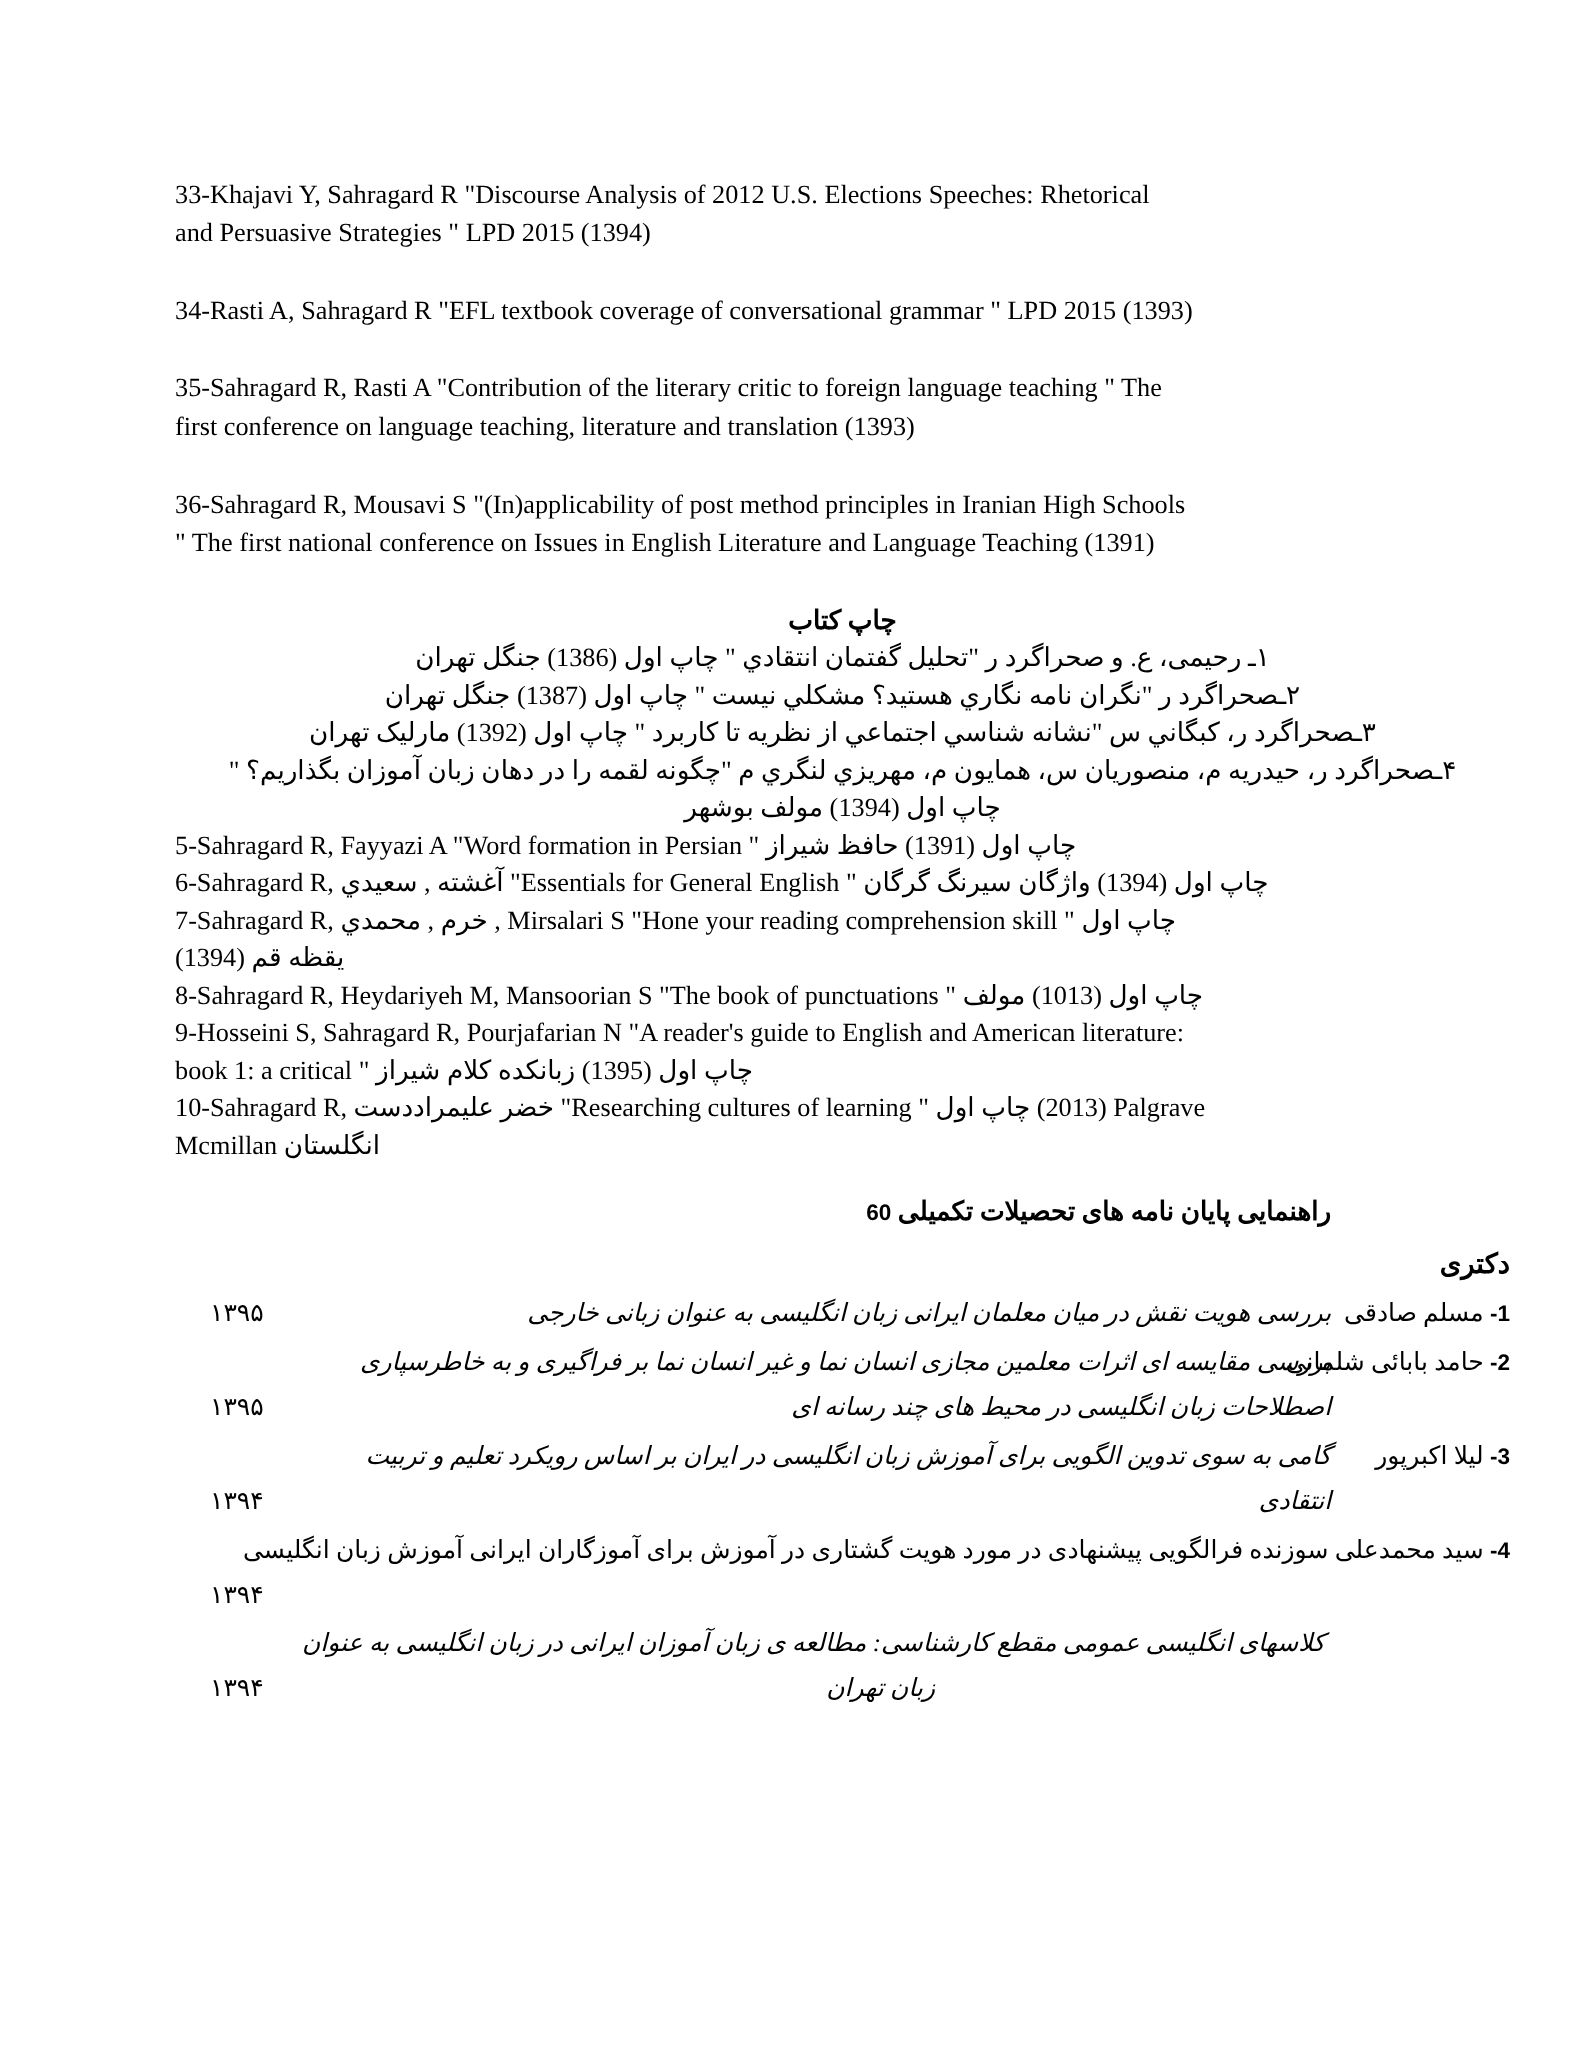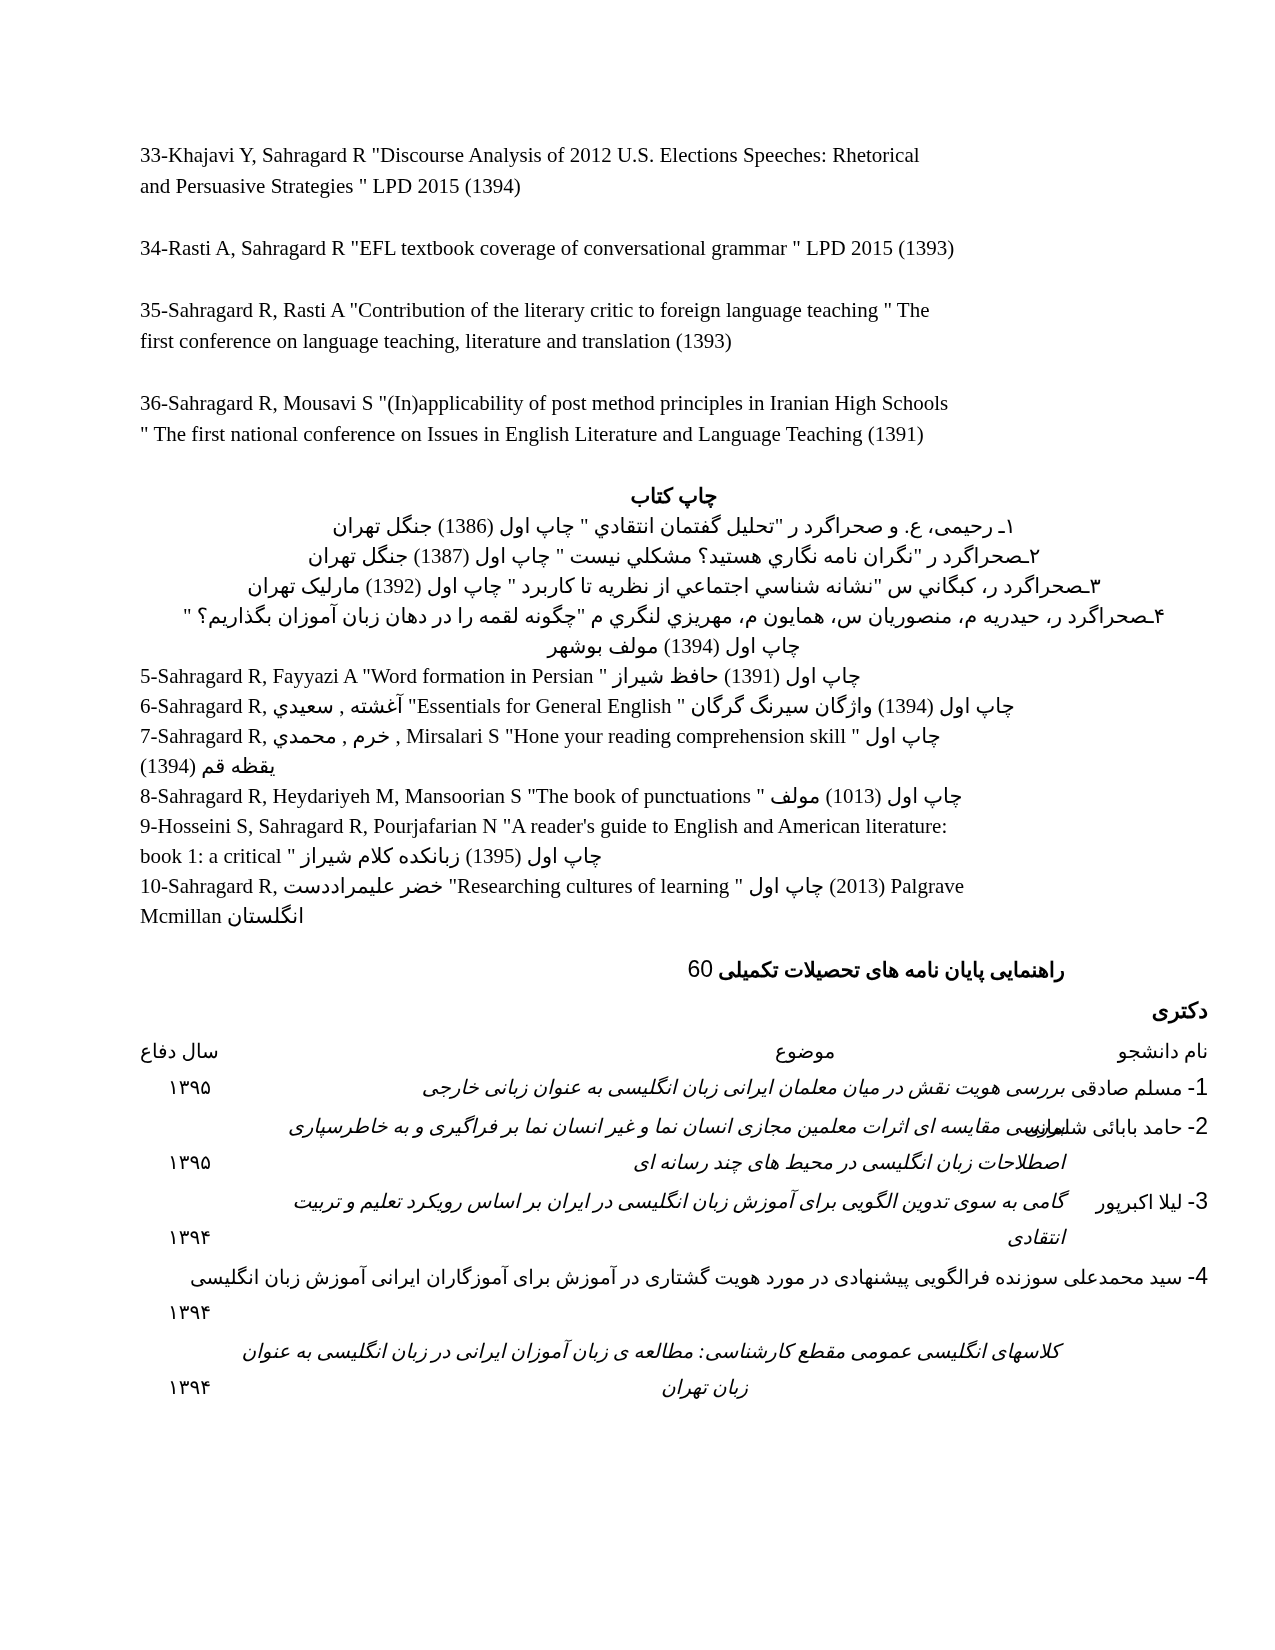--- a/index.html
+++ b/index.html
@@ -24,21 +24,21 @@
   .phd-sub{direction:rtl;text-align:right;font-weight:bold;font-size:22px;
            line-height:36px;height:36px;margin-bottom:4px;}
   .tline{position:relative;height:36px;line-height:36px;font-size:20px;}
   .trow{margin-bottom:3px;}
   .t-name{position:absolute;right:0;top:0;direction:rtl;white-space:nowrap;}
   .t-name-full{position:absolute;right:0;top:0;direction:rtl;white-space:nowrap;}
   .t-subj{position:absolute;top:0;direction:rtl;white-space:nowrap;font-style:italic;}
   .t-year{position:absolute;left:28px;top:0;direction:rtl;white-space:nowrap;text-align:center;}
   .t-col-left{position:absolute;left:0;top:0;direction:rtl;white-space:nowrap;}
   .t-col-mid{position:absolute;left:635px;top:0;direction:rtl;white-space:nowrap;}
-  .dig{font-family:"Liberation Sans", sans-serif;font-size:23px;}
+  .dig{font-family:"Liberation Sans", sans-serif;font-size:18px;font-weight:bold;}
 </style>
 </head>
 <body>
 
 <div class="page">
 
   <section>
     <p class="pub">
       <span class="ln">33-Khajavi Y, Sahragard R "Discourse Analysis of 2012 U.S. Elections Speeches: Rhetorical</span>
       <span class="ln">and Persuasive Strategies " LPD 2015 (1394)</span>
@@ -74,25 +74,20 @@
     <div class="ln">Mcmillan انگلستان</div>
   </section>
 
   <section class="theses-sec">
     <div class="thesis-header">
       <span class="b">راهنمایی پایان نامه های تحصیلات تکمیلی</span>
       <span class="dig">60</span>
     </div>
     <div class="phd-sub">دکتری</div>
 
-    <div class="tline">
-      <span class="t-col-left">سال دفاع</span>
-      <span class="t-col-mid">موضوع</span>
-      <span class="t-name">نام دانشجو</span>
-    </div>
 
     <div class="trow">
       <div class="tline">
         <span class="t-year">۱۳۹۵</span>
         <span class="t-subj" style="right:143px">بررسی هویت نقش در میان معلمان ایرانی زبان انگلیسی به عنوان زبانی خارجی</span>
         <span class="t-name"><span class="dig">1-</span> <span>مسلم صادقی</span></span>
       </div>
     </div>
 
     <div class="trow">

